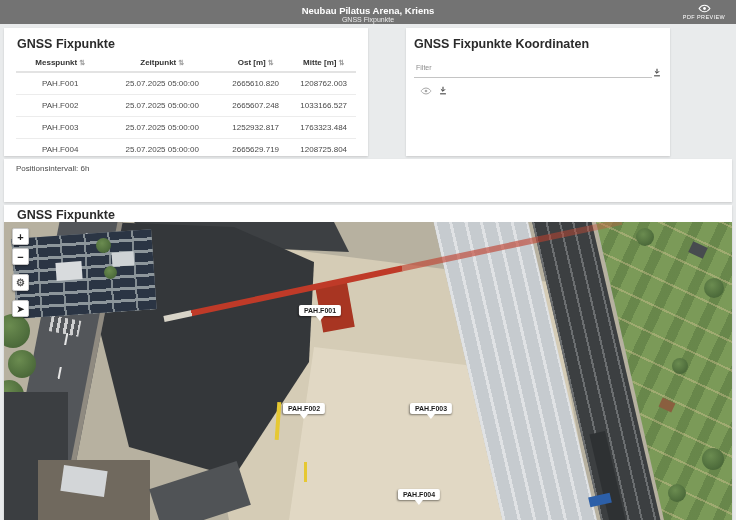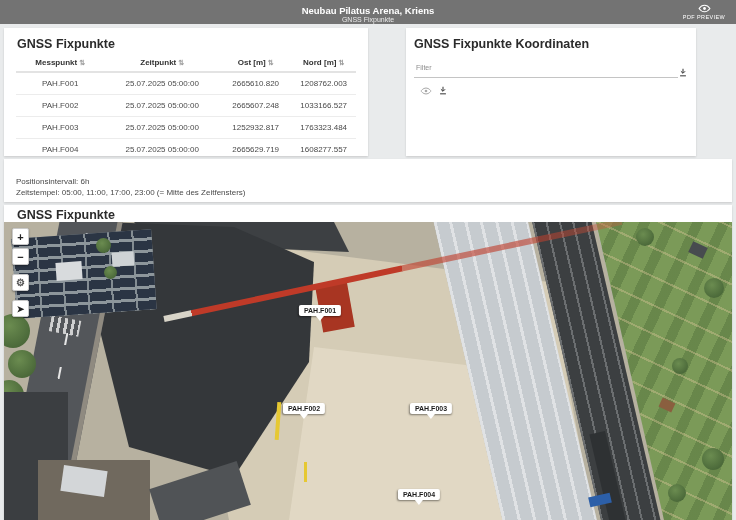--- a/index.html
+++ b/index.html
@@ -23,38 +23,38 @@
     position:absolute; right:6px; top:1px; width:52px; height:22px;
     background:transparent; border:none; color:#fff; cursor:pointer;
     display:flex; flex-direction:column; align-items:center; justify-content:center; gap:1px;
   }
   .pdf-preview .lbl { font-size:5.5px; letter-spacing:.4px; }
   
   .card { position:absolute; background:#fff; box-shadow:0 1px 2px rgba(0,0,0,.14); }
   .card-title { font-size:12.5px; font-weight:bold; color:#2b2b2b; }
   #card-fixpoints { left:4px; top:28px; width:364px; height:128px; }
   #card-fixpoints .card-title { margin:9px 0 3px 13px; }
-  #card-coords { left:406px; top:28px; width:290px; height:128px; }
+  #card-coords { left:406px; top:28px; width:264px; height:128px; }
   #card-coords .card-title { margin:9px 0 3px 8px; }
   
   table { width:340px; margin:0 12px; border-collapse:collapse; table-layout:fixed; }
   th { font-size:8px; font-weight:bold; color:#333; padding:4px 1px 4px; border-bottom:2px solid #e3e3e3; text-align:center; white-space:nowrap; cursor:pointer; }
   th .sort { color:#9a9a9a; font-size:7px; margin-left:2px; }
   td { font-size:8px; color:#4a4a4a; text-align:center; padding:6px 1px; border-bottom:1px solid #ececec; white-space:nowrap; }
   col.c1{width:26%} col.c2{width:34%} col.c3{width:21%} col.c4{width:19%}
   
   .filter-row { display:flex; align-items:flex-end; margin:4px 8px 0; }
   .filter-field { flex:1; border-bottom:1px solid #c4c4c4; padding:1px 2px 3px; }
   .filter-label { font-size:7px; color:#8d8d8d; }
   .icon-btn { background:none; border:none; cursor:pointer; display:inline-flex; align-items:center; justify-content:center; }
   .csv-row { display:flex; align-items:center; margin:7px 8px 0; }
   .csv-box { flex:1; border:1px solid #9a9a9a; border-radius:1px; height:17px; line-height:15px; padding:0 6px; font-size:8px; color:#333; overflow:hidden; white-space:nowrap; }
   .csv-row .icon-btn { margin-left:6px; }
   
-  #card-info { left:4px; top:159px; width:728px; height:43px; padding:18px 12px; }
+  #card-info { left:4px; top:159px; width:728px; height:43px; padding:5px 12px; }
   .info-line { font-size:8px; color:#4a4a4a; line-height:10.5px; }
   
   #card-map { left:4px; top:205px; width:728px; height:315px; }
   #card-map .card-title { margin:3px 0 0 13px; }
   #map { position:absolute; left:0; top:17px; width:728px; height:298px; overflow:hidden; background:#b7b1a0; cursor:grab; }
   .art { position:absolute; }
   .poly { position:absolute; left:0; top:0; width:728px; height:298px; }
   
   .sand { background:#d5ccb6; clip-path:polygon(265px 25px,545px 60px,590px 298px,225px 298px,185px 100px); }
   .concrete { background:rgba(228,220,200,.75); clip-path:polygon(310px 125px,520px 150px,545px 298px,285px 298px); }
@@ -129,21 +129,21 @@
         <col class="c1">
         <col class="c2">
         <col class="c3">
         <col class="c4">
       </colgroup>
     <thead>
         <tr>
           <th><span>Messpunkt</span><span class="sort">⇅</span></th>
           <th><span>Zeitpunkt</span><span class="sort">⇅</span></th>
           <th><span>Ost [m]</span><span class="sort">⇅</span></th>
-          <th><span>Nord [m]</span><span class="sort">⇅</span></th>
+          <th><span>Mitte [m]</span><span class="sort">⇅</span></th>
         </tr>
       </thead>
     <tbody>
         <tr>
           <td>PAH.F001</td>
           <td>25.07.2025 05:00:00</td>
           <td>2665610.820</td>
           <td>1208762.003</td>
         </tr>
         <tr>
@@ -155,21 +155,21 @@
         <tr>
           <td>PAH.F003</td>
           <td>25.07.2025 05:00:00</td>
           <td>1252932.817</td>
           <td>1763323.484</td>
         </tr>
         <tr>
           <td>PAH.F004</td>
           <td>25.07.2025 05:00:00</td>
           <td>2665629.719</td>
-          <td>1608277.557</td>
+          <td>1208725.804</td>
         </tr>
       </tbody>
   </table>
 </div>
 
 <div class="card" id="card-coords">
   <div class="card-title">GNSS Fixpunkte Koordinaten</div>
   <div class="filter-row">
     <div class="filter-field">
       <span class="filter-label">Filter</span>
@@ -198,21 +198,20 @@
             <path d="M12 3v10M7 9l5 5 5-5" fill="none" stroke="#333" stroke-width="2.4"></path>
             <path d="M5 20h14" stroke="#333" stroke-width="2.4"></path>
           </svg>
       </span>
     </button>
   </div>
 </div>
 
 <div class="card" id="card-info">
   <div class="info-line">Positionsintervall: 6h</div>
-  <div class="info-line">Zeitstempel: 05:00, 11:00, 17:00, 23:00 (= Mitte des Zeitfensters)</div>
 </div>
 
 <div class="card" id="card-map">
   <div class="card-title">GNSS Fixpunkte</div>
   <div id="map">
 
     <div>
       <div class="poly sand"></div>
       <div class="poly concrete"></div>
       <div class="poly dark-topstrip"></div>

